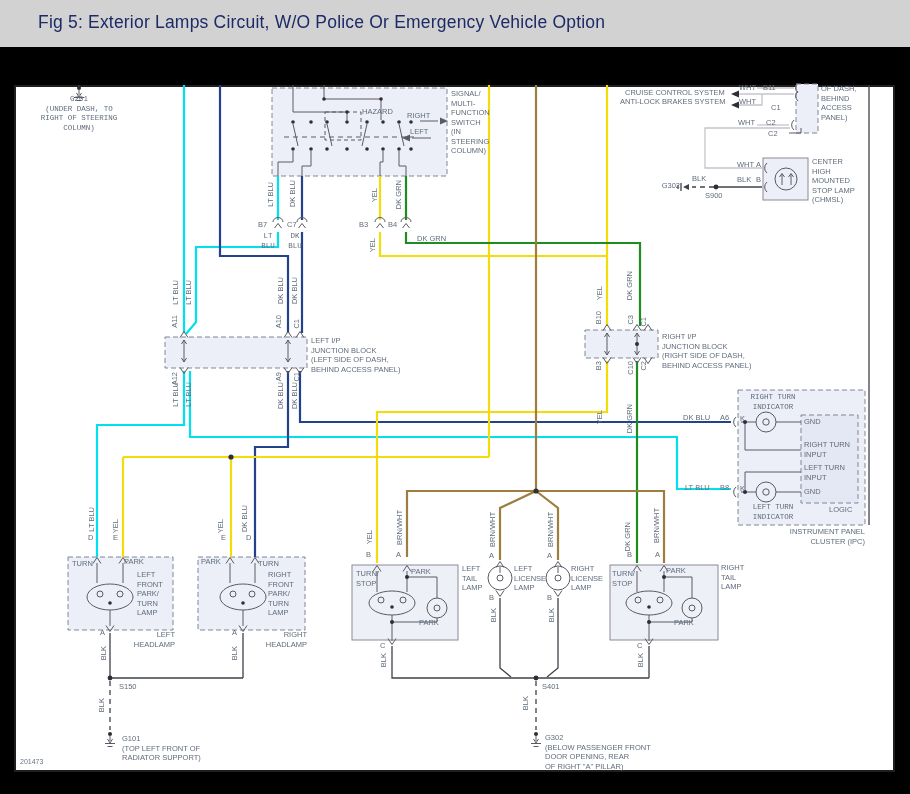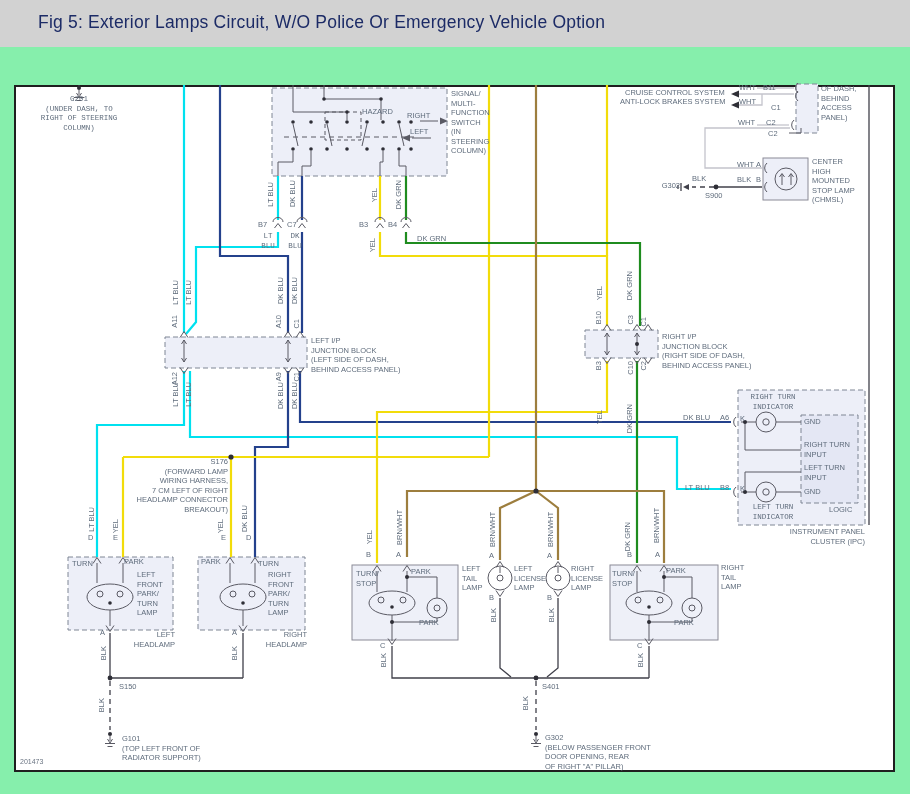--- a/index.html
+++ b/index.html
@@ -1,16 +1,16 @@
 <!DOCTYPE html>
 <html><head>
 <meta charset="utf-8">
 <style>
   html,body{margin:0;padding:0;background:#fff;}
-  #stage{position:relative;width:910px;height:794px;background:#86efac;overflow:hidden;
+  #stage{position:relative;width:910px;height:794px;background:#000000;overflow:hidden;
          font-family:"Liberation Sans",sans-serif;}
   #hdr{position:absolute;left:0;top:0;width:910px;height:47px;background:#d2d2d2;}
   #title{position:absolute;left:38px;top:12px;font-size:17.5px;color:#1c2b66;letter-spacing:.2px;}
   #art{position:absolute;left:0;top:0;}
   .lb{position:absolute;font-size:7.5px;line-height:9.5px;color:#5f6c7c;white-space:pre;}
   .v{writing-mode:vertical-rl;transform:rotate(180deg);}
   .c{text-align:center;font-family:Liberation Mono, monospace;}
   .r{text-align:right;}
   .code{font-size:7px;color:#6a7482;}
   
@@ -360,26 +360,20 @@
   <div class="lb v" style="left:626px;top:315px">C3</div>
   <div class="lb v" style="left:639px;top:317px">C1</div>
   <div class="lb v" style="left:594px;top:361px">B3</div>
   <div class="lb v" style="left:626px;top:361px">C10</div>
   <div class="lb v" style="left:639px;top:361px">C2</div>
   <div class="lb" style="left:662px;top:332px">RIGHT I/P
 JUNCTION BLOCK
 (RIGHT SIDE OF DASH,
 BEHIND ACCESS PANEL)</div>
 
-  <div class="lb r" style="left:116px;top:457px;width:112px">S176
-(FORWARD LAMP
-WIRING HARNESS,
-7 CM LEFT OF RIGHT
-HEADLAMP CONNECTOR
-BREAKOUT)</div>
 
   <div class="lb v" style="left:87px;top:507px">LT BLU</div>
   <div class="lb" style="left:88px;top:533px">D</div>
   <div class="lb v" style="left:111px;top:519px">YEL</div>
   <div class="lb" style="left:113px;top:533px">E</div>
   <div class="lb v" style="left:216px;top:519px">YEL</div>
   <div class="lb" style="left:221px;top:533px">E</div>
   <div class="lb v" style="left:240px;top:505px">DK BLU</div>
   <div class="lb" style="left:246px;top:533px">D</div>
 

